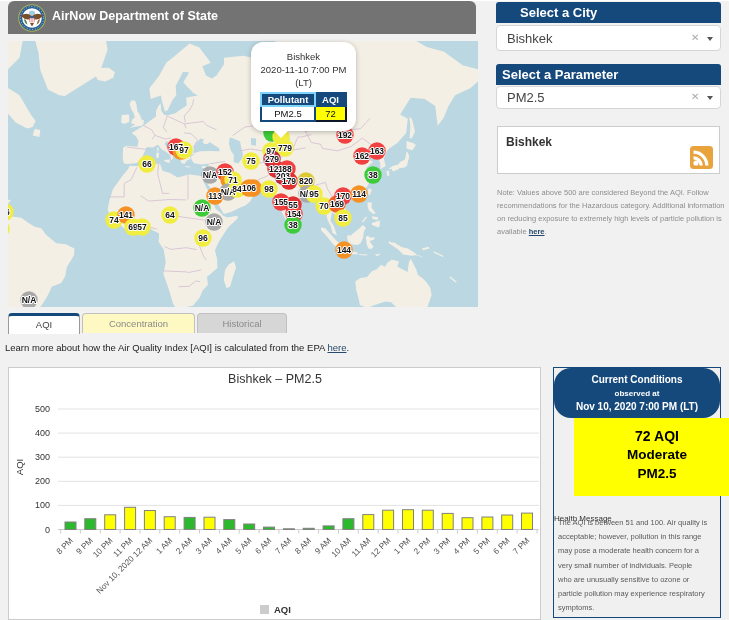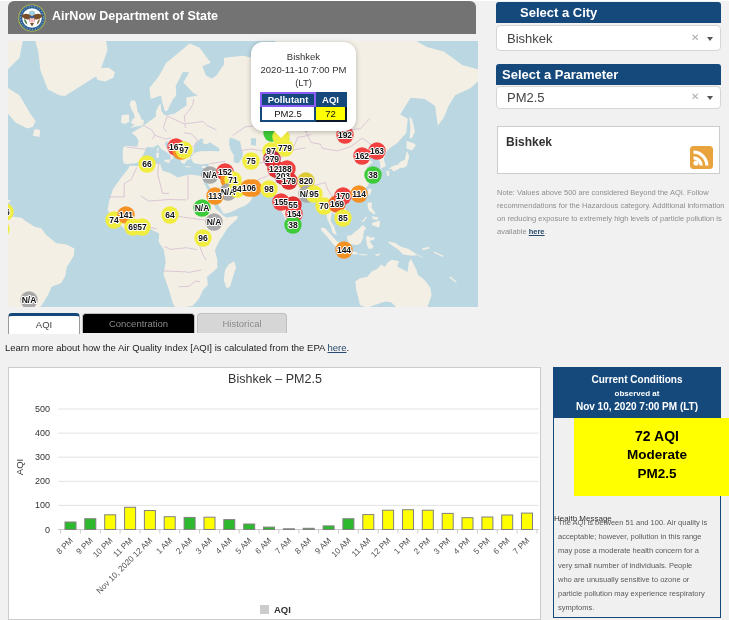--- a/index.html
+++ b/index.html
@@ -219,21 +219,21 @@
       </g>
     </svg>
 </div>
 
 <div class="abs" style="left:251px;top:42px;width:105px;height:89px;background:#fff;border-radius:12px;box-shadow:0 1px 5px rgba(0,0,0,0.25);"></div>
 <div class="abs" style="left:272px;top:129px;width:0;height:0;border-left:9px solid transparent;border-right:9px solid transparent;border-top:9px solid #fff;"></div>
 <div class="abs" style="left:251px;top:50px;width:105px;text-align:center;font-size:9.5px;color:#333;line-height:13px;">Bishkek<br>2020-11-10 7:00 PM<br>(LT)</div>
 <table class="abs" style="left:260px;top:92px;border-collapse:collapse;font-size:9.5px;color:#111;text-align:center;">
  <tbody>
       <tr style="background:#15497c;color:#fff;font-weight:bold;">
-   <td style="border:2px solid #8b5cf6;width:54px;height:13px;padding:0">Pollutant</td>
+   <td style="border:2px solid #7dd3fc;width:54px;height:13px;padding:0">Pollutant</td>
    <td style="border:2px solid #15497c;width:31px;padding:0">AQI</td>
       </tr>
  <tr>
    <td style="border:2px solid #15497c;height:15px;padding:0">PM2.5</td>
    <td style="border:2px solid #0f172a;background:#ff0;padding:0">72</td>
       </tr>
 </tbody>
   </table>
 
 <div class="abs" style="left:496px;top:2px;width:225px;height:21px;background:#15497c;border-radius:3px 3px 0 0;color:#fff;font-weight:bold;font-size:13px;line-height:21px;padding-left:24px;">Select a City</div>
@@ -253,21 +253,21 @@
   <svg class="abs" style="right:6px;bottom:4px" width="23" height="23" viewBox="0 0 23 23">
     <rect x="0" y="0" width="23" height="23" rx="3.5" fill="#e8a33d"></rect>
     <circle cx="6" cy="17" r="2.6" fill="#fff"></circle>
     <path d="M3.5 10.2 A9.3 9.3 0 0 1 12.8 19.5 L9.6 19.5 A6.1 6.1 0 0 0 3.5 13.4 Z" fill="#fff"></path>
     <path d="M3.5 4.6 A14.9 14.9 0 0 1 18.4 19.5 L15.2 19.5 A11.7 11.7 0 0 0 3.5 7.8 Z" fill="#fff"></path>
   </svg>
 </div>
 <div class="abs" style="left:497px;top:186px;width:228px;font-size:7.5px;color:#8e8e8e;line-height:13.1px;">Note: Values above 500 are considered Beyond the AQI. Follow<br>recommendations for the Hazardous category. Additional information<br>on reducing exposure to extremely high levels of particle pollution is<br>available <b style="color:#27496b;text-decoration:underline;">here</b>.</div>
 
 <div class="abs" style="left:8px;top:313px;width:72px;height:21px;background:#fff;border:1px solid #999;border-top:3px solid #15497c;border-bottom:none;border-radius:4px 4px 0 0;text-align:center;font-size:9.5px;color:#444;line-height:17px;">AQI</div>
-<div class="abs" style="left:82px;top:313px;width:113px;height:20px;background:#000000;border:1px solid #c0c0c0;border-bottom:none;border-radius:4px 4px 0 0;text-align:center;font-size:9.5px;color:#8a8a8a;line-height:19px;">Concentration</div>
+<div class="abs" style="left:82px;top:313px;width:113px;height:20px;background:#fef9c3;border:1px solid #c0c0c0;border-bottom:none;border-radius:4px 4px 0 0;text-align:center;font-size:9.5px;color:#8a8a8a;line-height:19px;">Concentration</div>
 <div class="abs" style="left:197px;top:313px;width:90px;height:20px;background:#d6d6d6;border:1px solid #c0c0c0;border-bottom:none;border-radius:4px 4px 0 0;text-align:center;font-size:9.5px;color:#8a8a8a;line-height:19px;">Historical</div>
 
 <div class="abs" style="left:5px;top:342px;font-size:9.5px;color:#222;">Learn more about how the Air Quality Index [AQI] is calculated from the EPA <span style="color:#27496b;text-decoration:underline;">here</span>.</div>
 
 <div class="abs" style="left:8px;top:367px;width:533px;height:253px;background:#fff;border:1px solid #ccc;">
 <svg width="533" height="253" viewBox="0 0 533 253" style="display:block">
       <g stroke="#e3e3e3" stroke-width="1">
         <line x1="49.0" y1="137.4" x2="530.0" y2="137.4"></line>
         <line x1="49.0" y1="113.3" x2="530.0" y2="113.3"></line>
         <line x1="49.0" y1="89.2" x2="530.0" y2="89.2"></line>
@@ -363,21 +363,21 @@
         <text x="501.2" y="173.0" transform="rotate(-45 501.2 173.0)">6 PM</text>
         <text x="521.0" y="173.0" transform="rotate(-45 521.0 173.0)">7 PM</text>
       </g>
       <text x="266" y="15" font-family="Liberation Sans, sans-serif" font-size="12.5" fill="#333" text-anchor="middle">Bishkek – PM2.5</text>
       <rect x="251" y="237" width="9" height="9" fill="#ccc"></rect>
       <text x="265" y="245" font-family="Liberation Sans, sans-serif" font-size="9.5" font-weight="bold" fill="#333">AQI</text>
     </svg>
 </div>
 
 <div class="abs" style="left:553px;top:367px;width:168px;height:251px;background:#f0f0f0;border:1px solid #15497c;">
-  <div class="abs" style="left:0;top:0;width:166px;height:50px;background:#15497c;color:#fff;text-align:center;">
+  <div class="abs" style="left:0;top:0;width:166px;height:50px;background:#15497c;color:#fff;text-align:center;border-radius:17px;">
     <div style="font-size:10px;font-weight:bold;margin-top:6px;">Current Conditions</div>
     <div style="font-size:8px;font-weight:bold;margin-top:4px;">observed at</div>
     <div style="font-size:10px;font-weight:bold;margin-top:3px;">Nov 10, 2020 7:00 PM (LT)</div>
   </div>
   <div class="abs" style="left:0;top:50px;width:166px;height:78px;background:#ffff00;color:#000;text-align:center;font-weight:bold;margin-left:20px;">
     <div style="font-size:14px;margin-top:10px;">72 AQI</div>
     <div style="font-size:13.5px;margin-top:3px;">Moderate</div>
     <div style="font-size:13.5px;margin-top:4px;">PM2.5</div>
   </div>
   <div class="abs" style="left:0;top:146px;width:166px;font-size:8px;font-weight:normal;color:#333;">Health Message</div>

